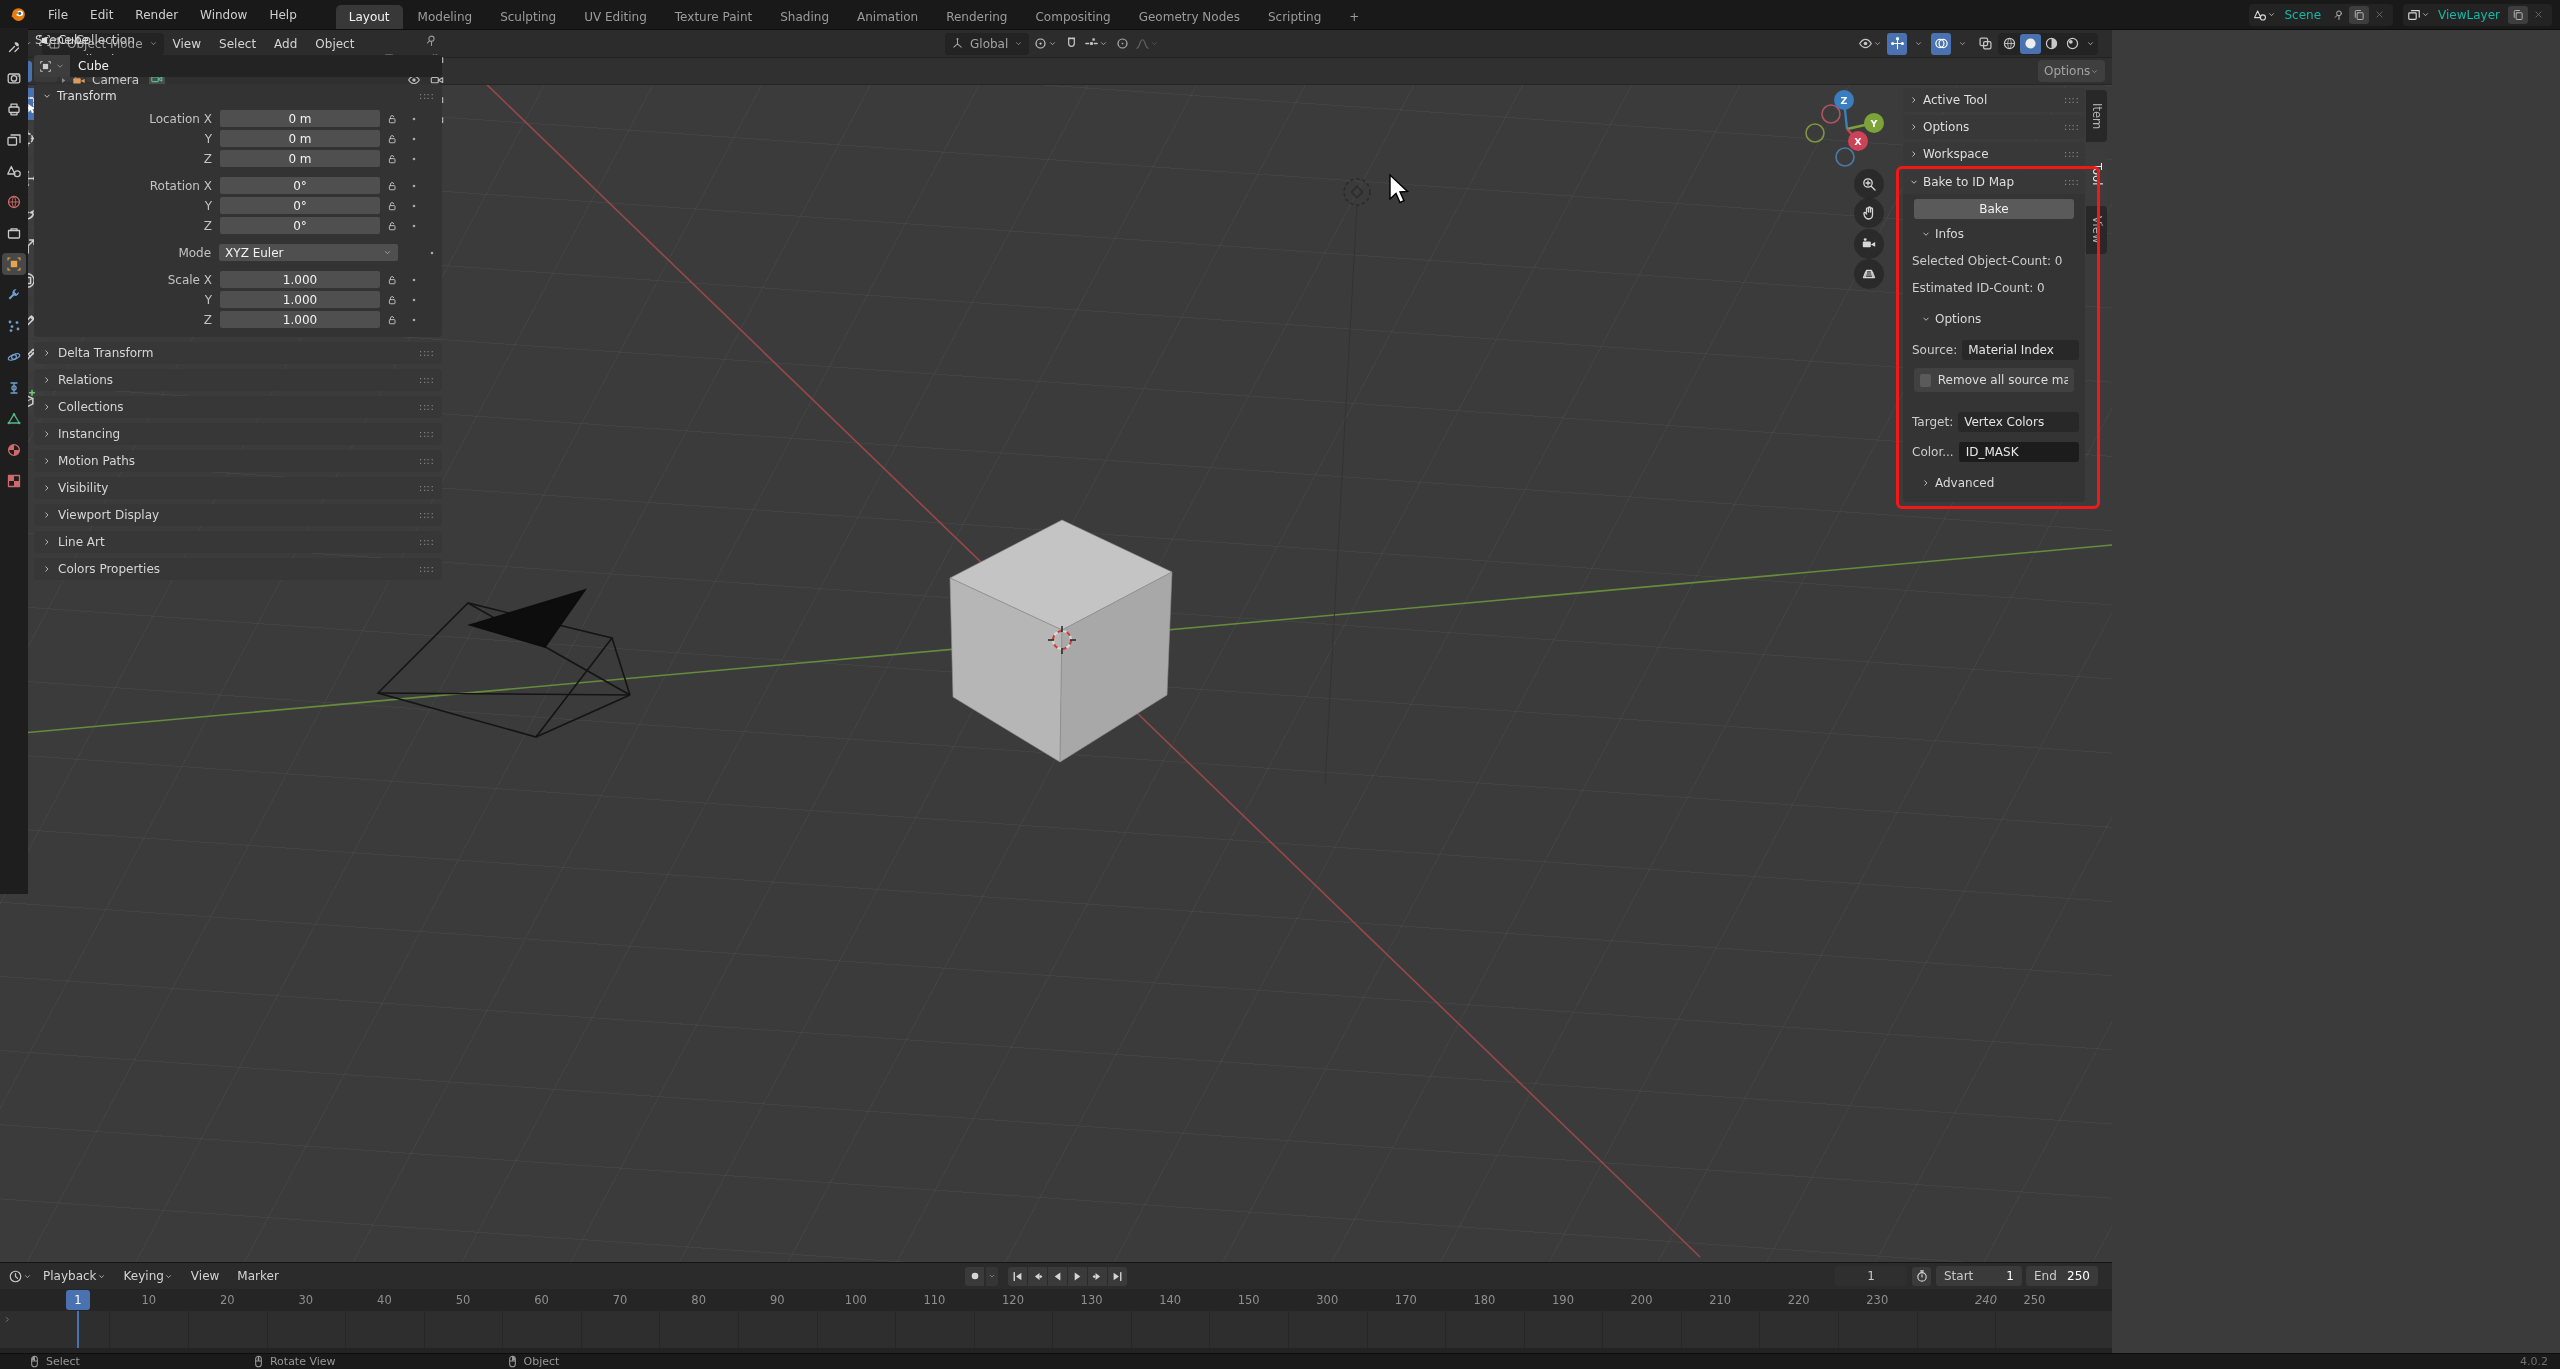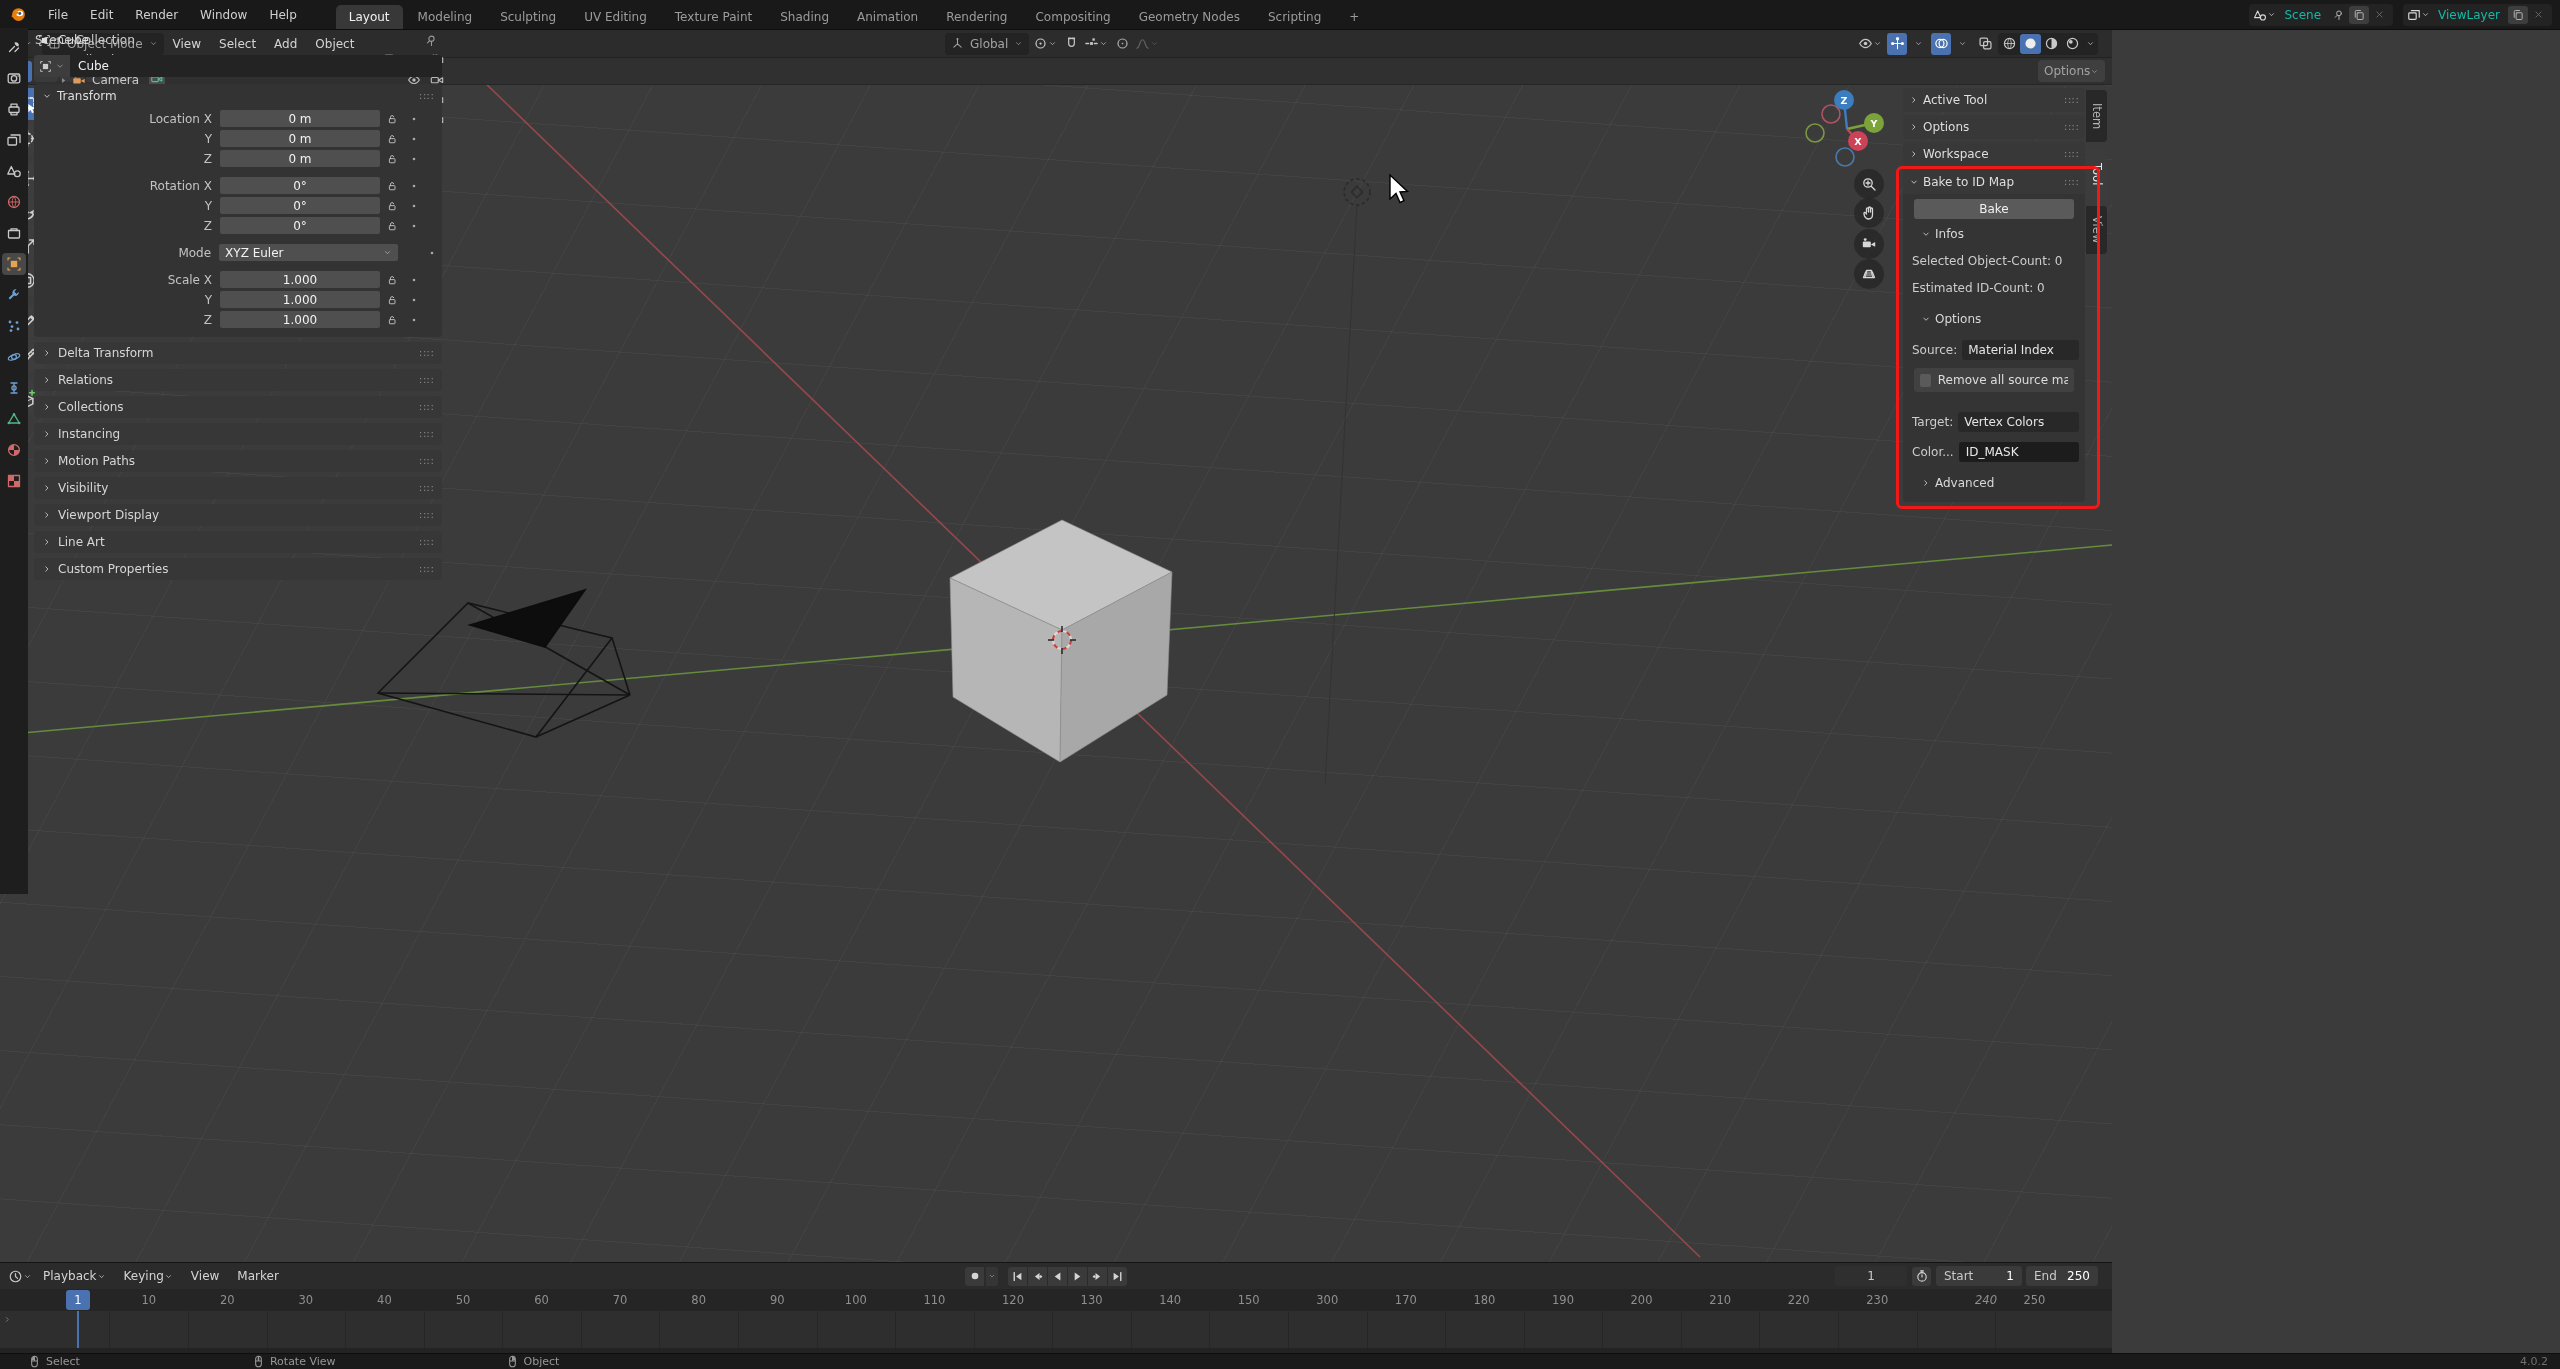--- a/index.html
+++ b/index.html
@@ -1328,21 +1328,21 @@
             <svg width="10" height="10" viewBox="0 0 16 16" fill="none" stroke="currentColor" stroke-width="1.3" stroke-linecap="round" stroke-linejoin="round">
               <path d="M6 4.5l3.5 3.5L6 11.5"></path>
             </svg>
             <span style="margin-left:6px">Line Art</span>
             <span class="np-grip">∷∷</span>
           </div>
           <div class="cpanel">
             <svg width="10" height="10" viewBox="0 0 16 16" fill="none" stroke="currentColor" stroke-width="1.3" stroke-linecap="round" stroke-linejoin="round">
               <path d="M6 4.5l3.5 3.5L6 11.5"></path>
             </svg>
-            <span style="margin-left:6px">Custom Properties</span>
+            <span style="margin-left:6px">Colors Properties</span>
             <span class="np-grip">∷∷</span>
           </div>
         </div>
     </div>
   </div>
 
   <footer id="statusbar" class="abs">
       <div class="sb-item" style="margin-left: 28px;">
         <span>
           <svg width="13" height="13" viewBox="0 0 16 16" fill="none" stroke="currentColor" stroke-width="1.3" stroke-linecap="round" stroke-linejoin="round">

